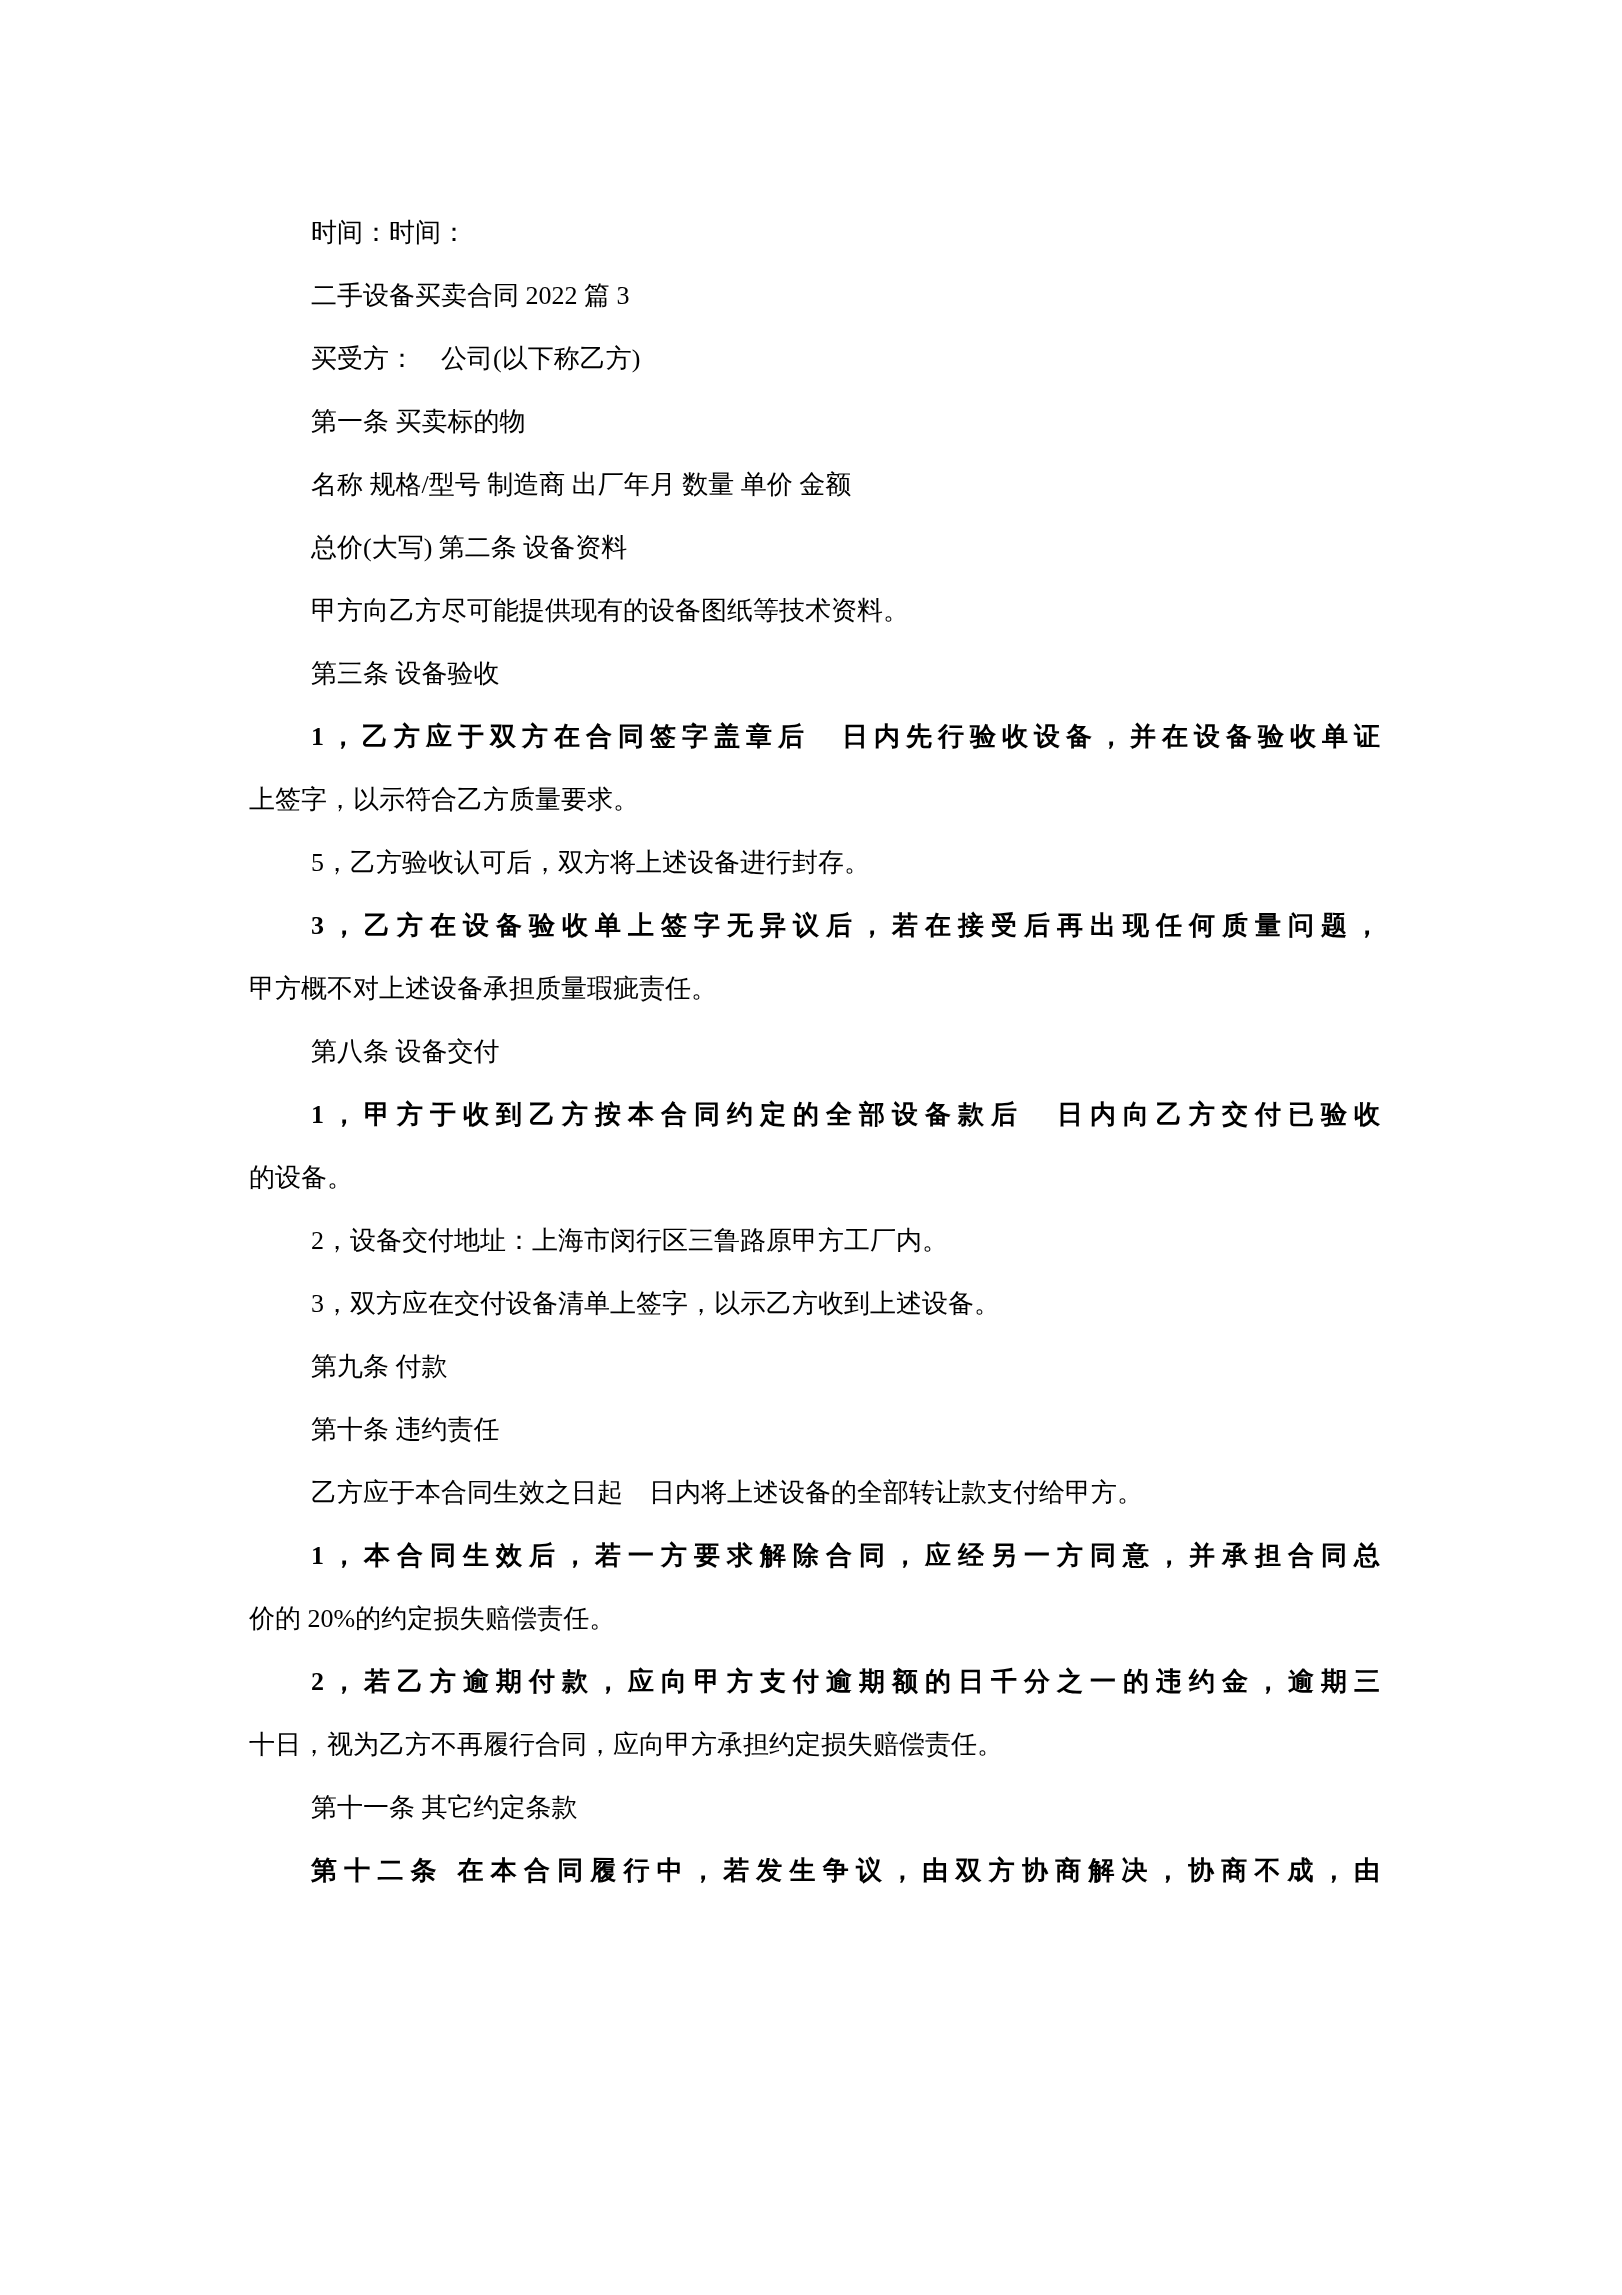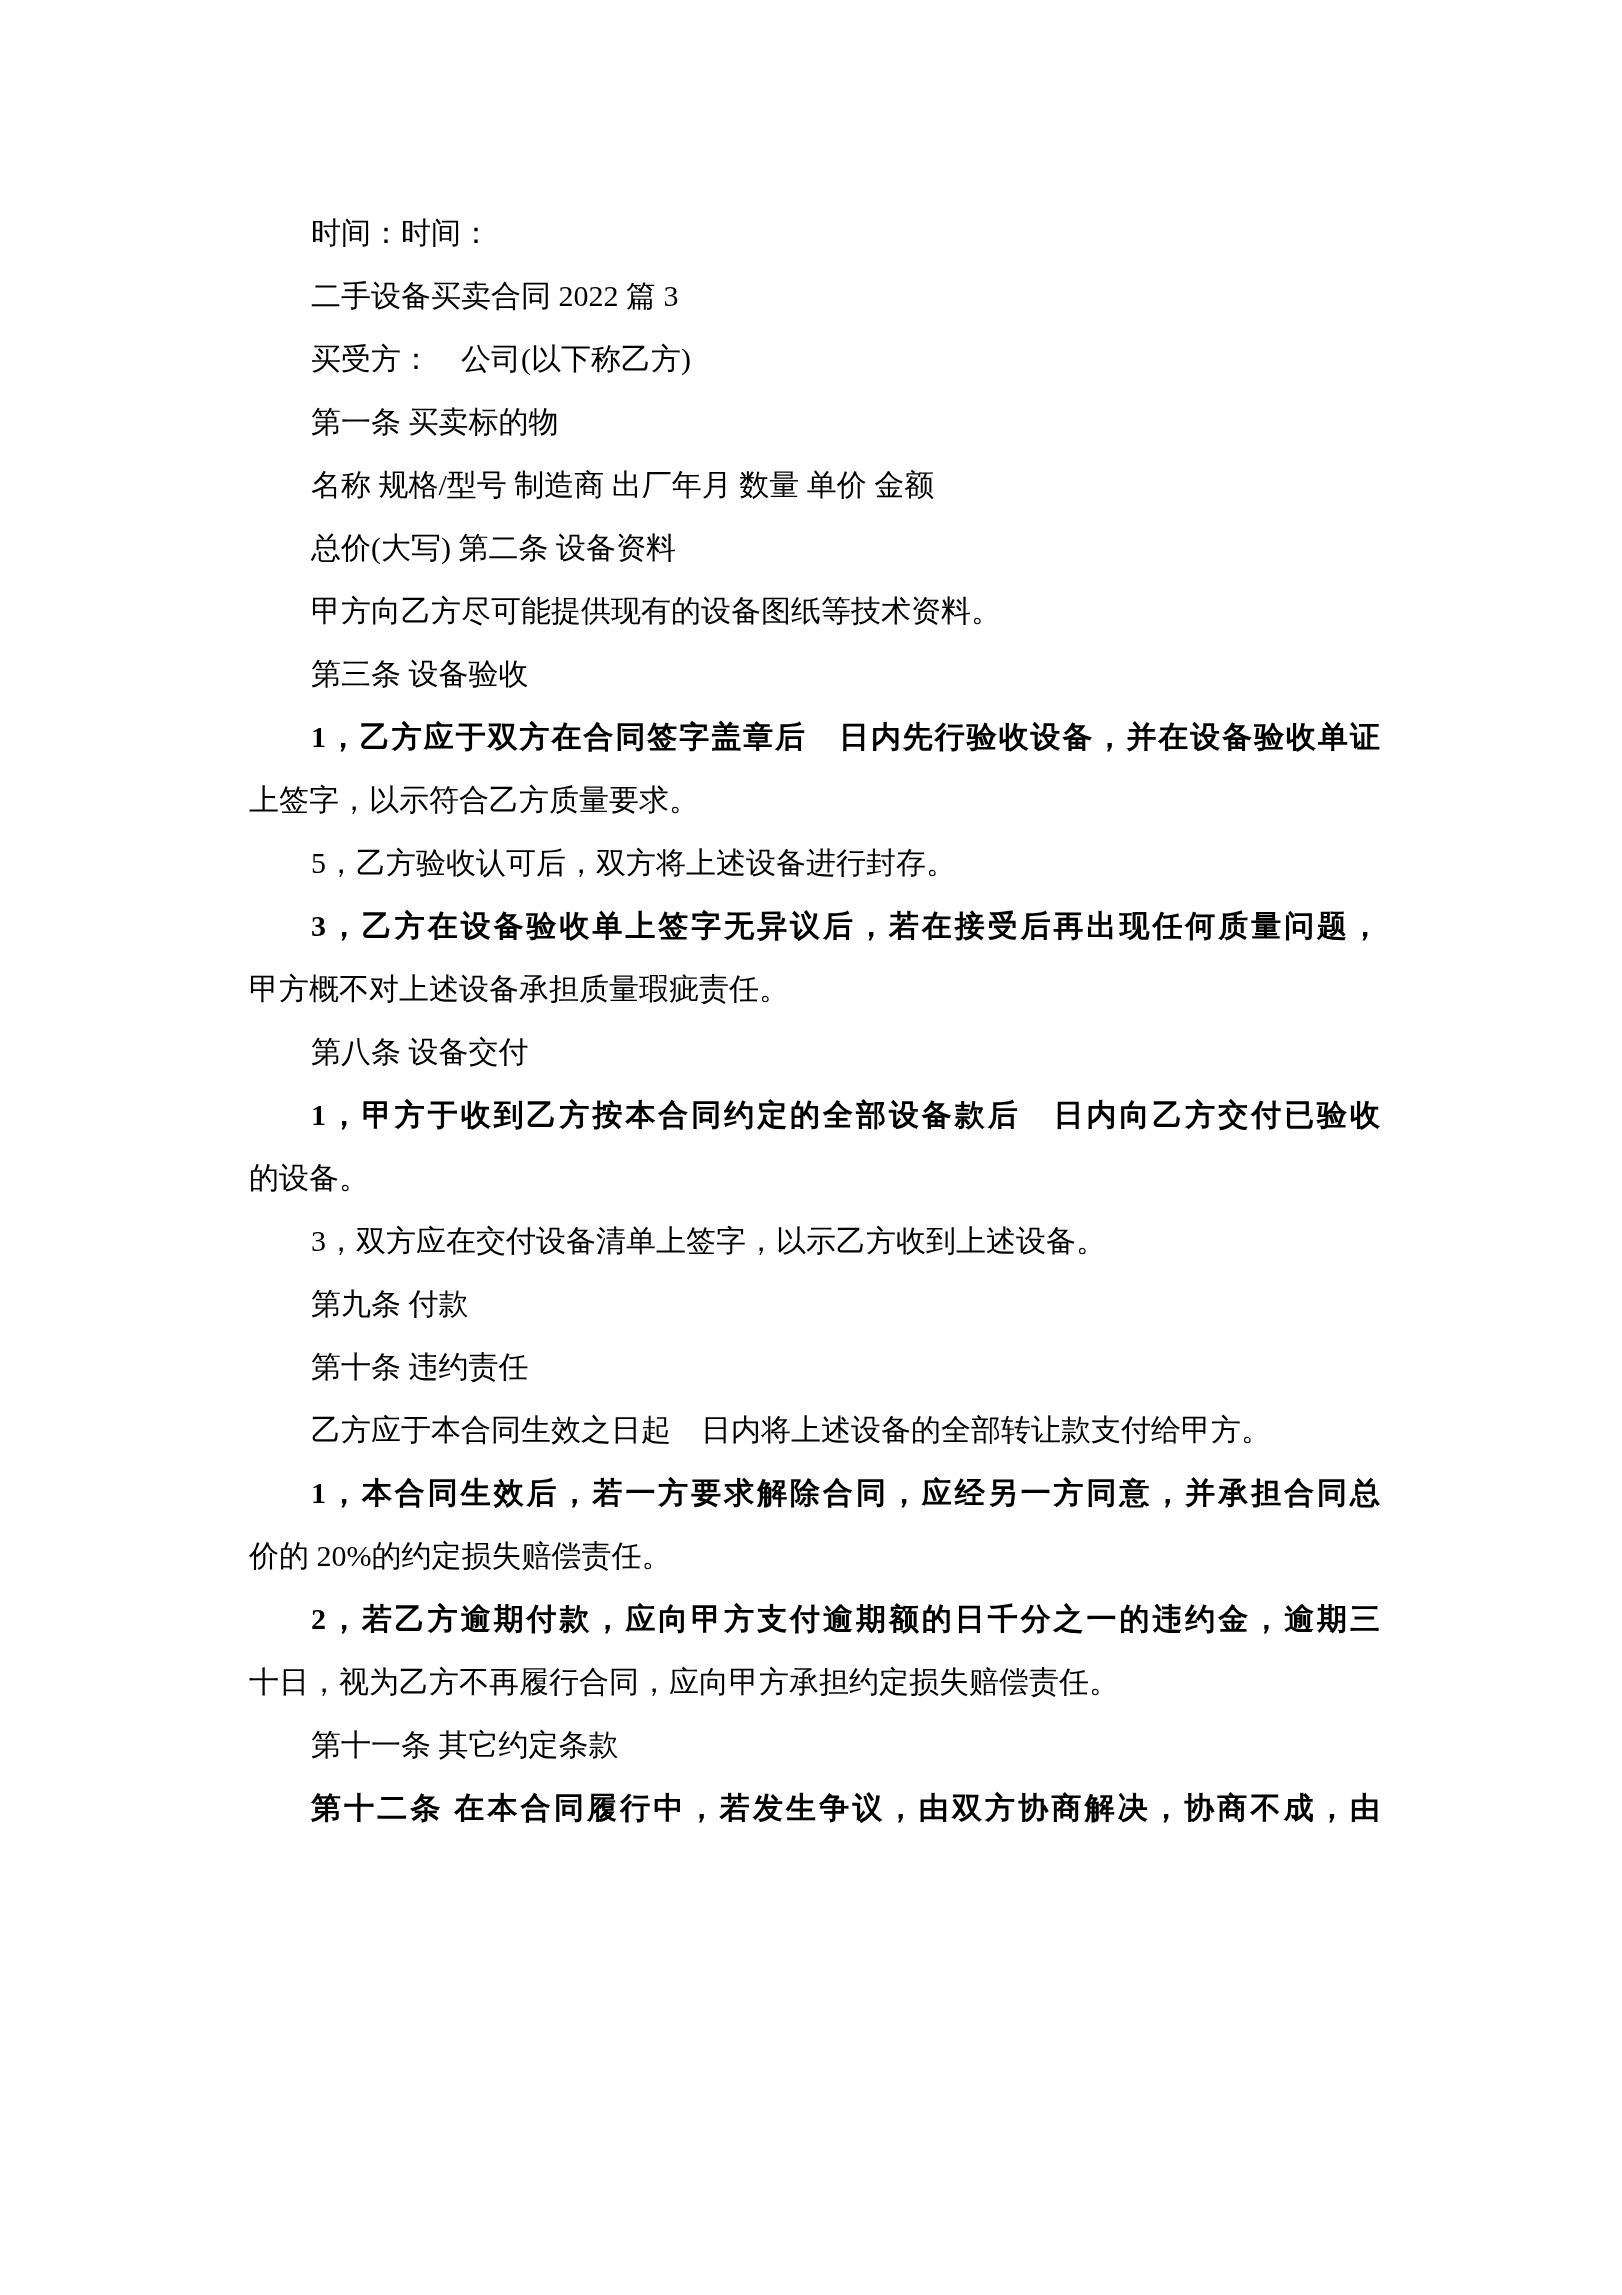--- a/index.html
+++ b/index.html
@@ -14,21 +14,21 @@
     background: #ffffff;
     overflow: hidden;
     font-family: "Liberation Serif", "DejaVu Serif", serif;
   }
   .text-block {
     position: absolute;
     left: 249px;
     top: 201px;
     width: 1131px;
     color: #000000;
-    font-size: 30px;
+    font-size: 26px;
     font-weight: 400;
   }
   .line {
     height: 63px;
     line-height: 63px;
     white-space: nowrap;
     text-align: left;
   }
   .line.indent {
     text-indent: 62px;
@@ -55,20 +55,21 @@
       <div class="line indent">甲方向乙方尽可能提供现有的设备图纸等技术资料。</div>
       <div class="line indent">第三条 设备验收</div>
       <div class="line indent fill">1，乙方应于双方在合同签字盖章后　日内先行验收设备，并在设备验收单证</div>
       <div class="line">上签字，以示符合乙方质量要求。</div>
       <div class="line indent">5，乙方验收认可后，双方将上述设备进行封存。</div>
       <div class="line indent fill">3，乙方在设备验收单上签字无异议后，若在接受后再出现任何质量问题，</div>
       <div class="line">甲方概不对上述设备承担质量瑕疵责任。</div>
       <div class="line indent">第八条 设备交付</div>
       <div class="line indent fill">1，甲方于收到乙方按本合同约定的全部设备款后　日内向乙方交付已验收</div>
       <div class="line">的设备。</div>
+      <div class="line indent">2，设备交付地址：上海市闵行区三鲁路原甲方工厂内。</div>
       <div class="line indent">3，双方应在交付设备清单上签字，以示乙方收到上述设备。</div>
       <div class="line indent">第九条 付款</div>
       <div class="line indent">第十条 违约责任</div>
       <div class="line indent">乙方应于本合同生效之日起　日内将上述设备的全部转让款支付给甲方。</div>
       <div class="line indent fill">1，本合同生效后，若一方要求解除合同，应经另一方同意，并承担合同总</div>
       <div class="line">价的 20%的约定损失赔偿责任。</div>
       <div class="line indent fill">2，若乙方逾期付款，应向甲方支付逾期额的日千分之一的违约金，逾期三</div>
       <div class="line">十日，视为乙方不再履行合同，应向甲方承担约定损失赔偿责任。</div>
       <div class="line indent">第十一条 其它约定条款</div>
       <div class="line indent fill">第十二条 在本合同履行中，若发生争议，由双方协商解决，协商不成，由</div>

